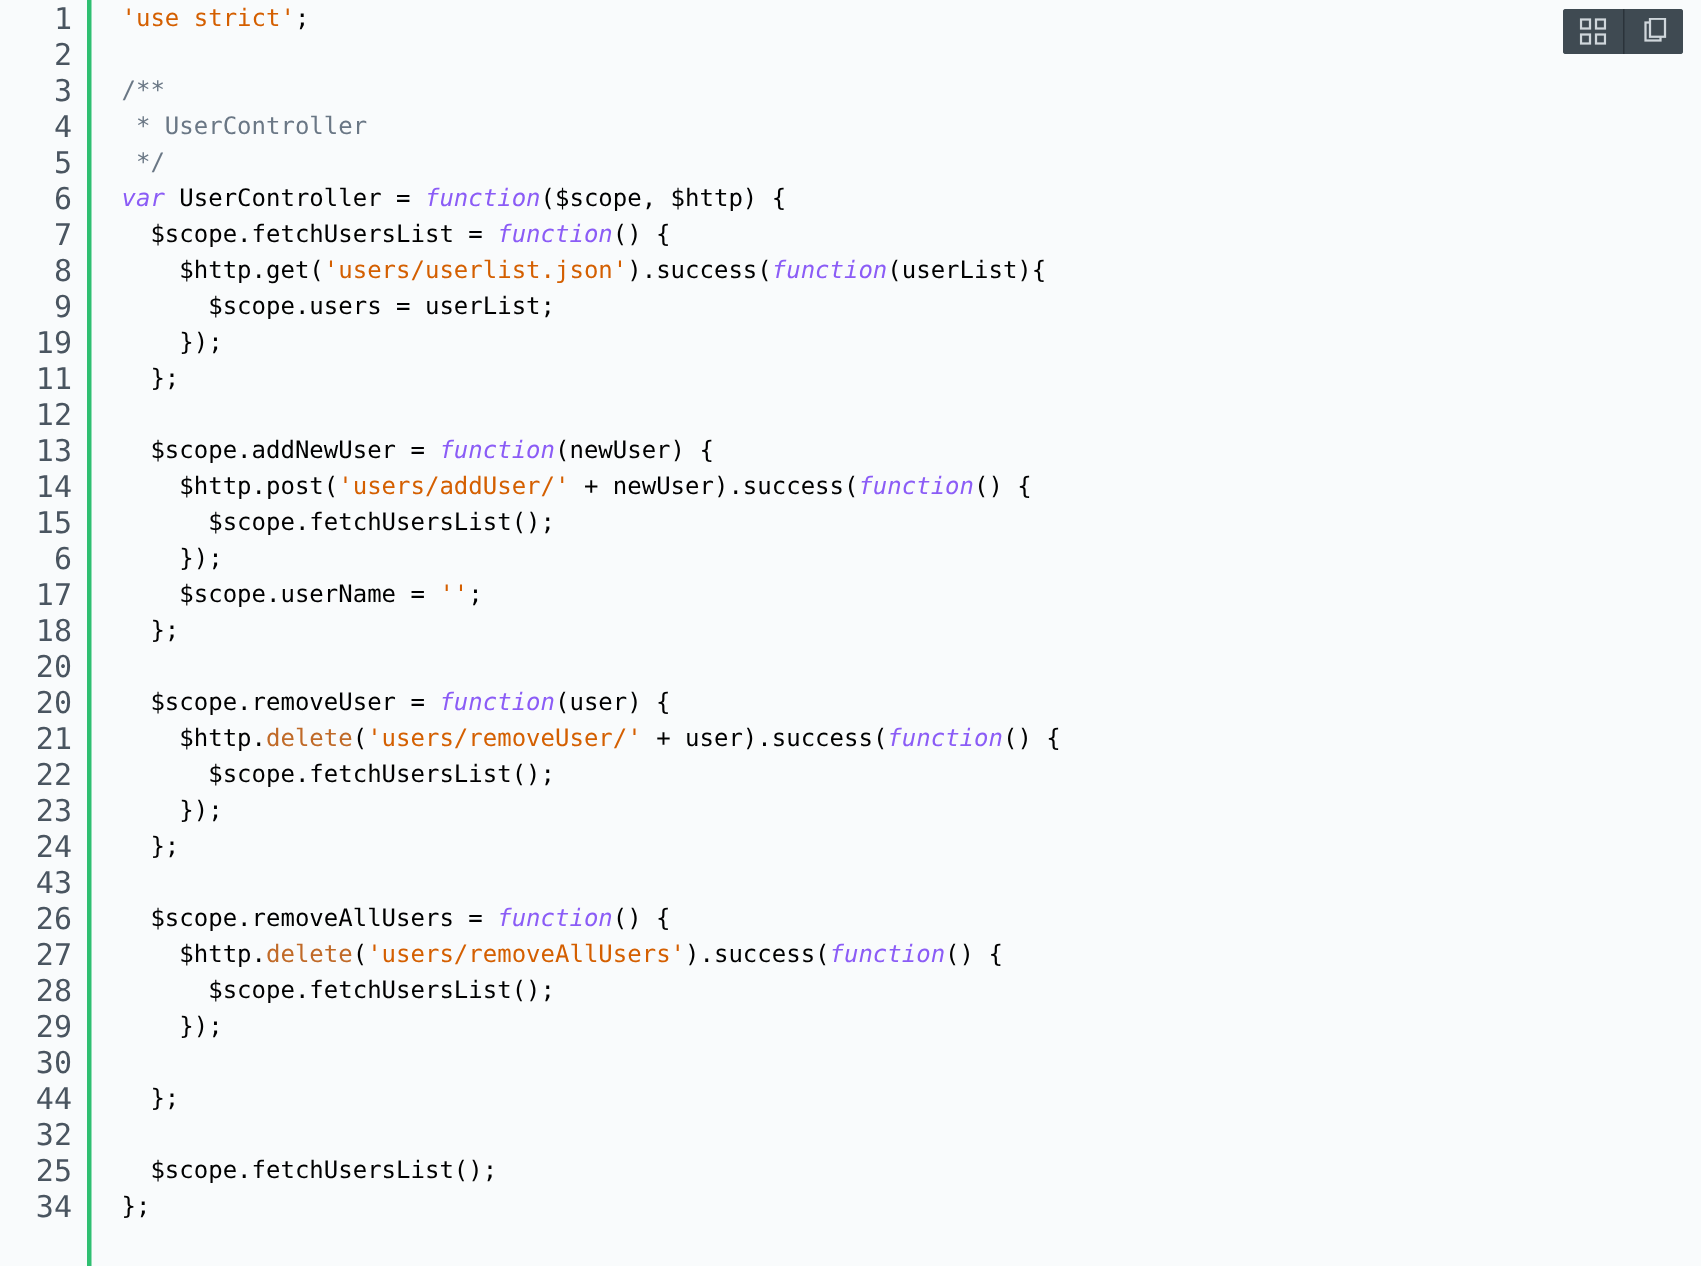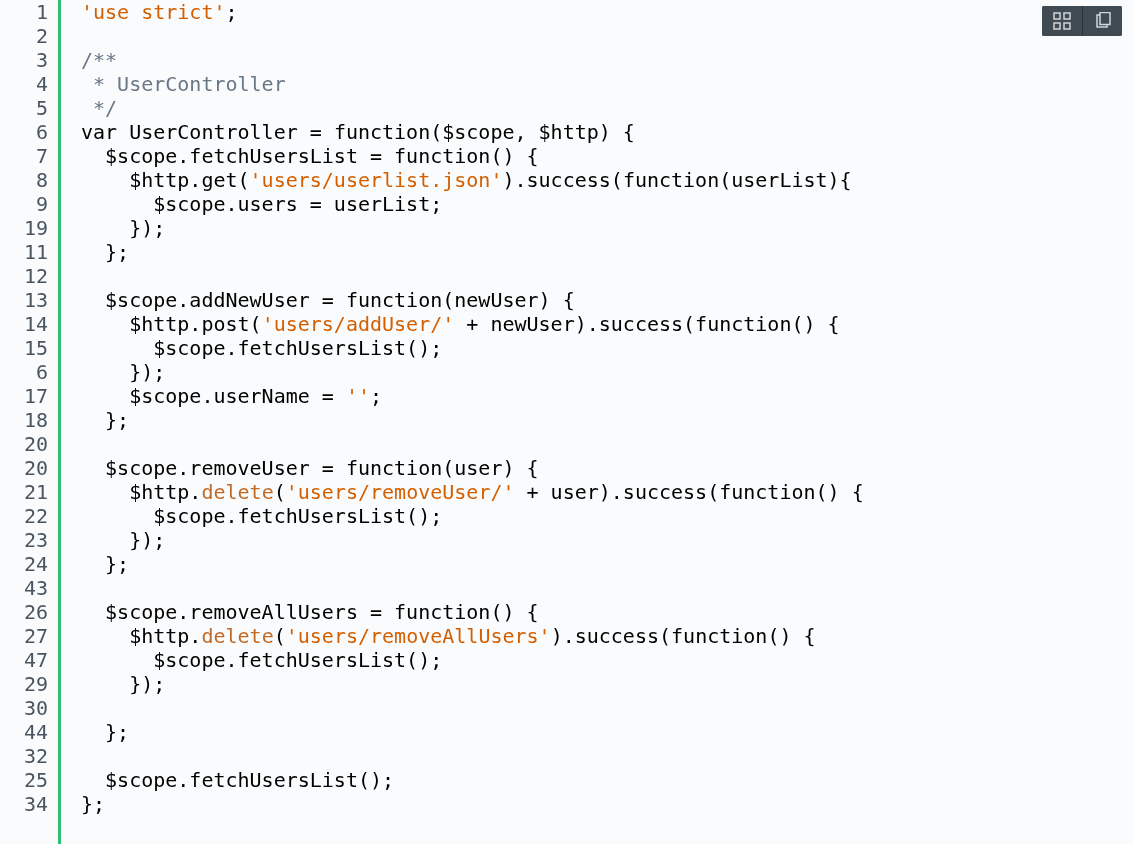--- a/index.html
+++ b/index.html
@@ -26,21 +26,21 @@
     line-height: 24px;
     background: #f9fbfc;
   }
   .gutter .ln { height: 24px; }
   .code {
     position: relative;
     flex: 1;
     border-left: 3px solid #2fbf71;
     padding-left: 20px;
     line-height: 24px;
-    font-size: 20px;
+    font-size: 16px;
     white-space: pre;
     color: #000;
   }
   .code .row { height: 24px; }
   .toolbar {
     position: absolute;
     top: 6px; right: 12px;
     display: flex;
     background: #3f4a52;
     border-radius: 2px;
@@ -48,21 +48,21 @@
   }
   .toolbar .btn {
     width: 40px; height: 30px;
     background: #3f4a52;
     display: flex; align-items: center; justify-content: center;
     cursor: pointer;
   }
   .toolbar .btn + .btn { border-left: 1px solid #2b333a; }
   .toolbar svg { display: block; }
   .t-str   { color: #d45f00; }  
-  .t-key   { color: #000000; }  
+  .t-key   { color: #8b5cf6; font-style: italic; }  
   .t-com   { color: #6a7785; }  
   .t-fn    { color: #c06a28; }  
   
 </style>
 </head>
 <body>
 
 <div class="editor">
 
   <div class="gutter">
@@ -86,21 +86,21 @@
       <div class="ln">18</div>
       <div class="ln">20</div>
       <div class="ln">20</div>
       <div class="ln">21</div>
       <div class="ln">22</div>
       <div class="ln">23</div>
       <div class="ln">24</div>
       <div class="ln">43</div>
       <div class="ln">26</div>
       <div class="ln">27</div>
-      <div class="ln">47</div>
+      <div class="ln">28</div>
       <div class="ln">29</div>
       <div class="ln">30</div>
       <div class="ln">44</div>
       <div class="ln">32</div>
       <div class="ln">25</div>
       <div class="ln">34</div>
     </div>
 
   <div class="code"><div class="row"><span class="t-str">'use strict'</span><span>;</span></div><div class="row"><span></span></div><div class="row"><span class="t-com">/**</span></div><div class="row"><span class="t-com"> * UserController</span></div><div class="row"><span class="t-com"> */</span></div><div class="row"><span class="t-key">var</span><span> UserController = </span><span class="t-key">function</span><span>($scope, $http) {</span></div><div class="row"><span>  $scope.fetchUsersList = </span><span class="t-key">function</span><span>() {</span></div><div class="row"><span>    $http.get(</span><span class="t-str">'users/userlist.json'</span><span>).success(</span><span class="t-key">function</span><span>(userList){</span></div><div class="row"><span>      $scope.users = userList;</span></div><div class="row"><span>    });</span></div><div class="row"><span>  };</span></div><div class="row"><span></span></div><div class="row"><span>  $scope.addNewUser = </span><span class="t-key">function</span><span>(newUser) {</span></div><div class="row"><span>    $http.post(</span><span class="t-str">'users/addUser/'</span><span> + newUser).success(</span><span class="t-key">function</span><span>() {</span></div><div class="row"><span>      $scope.fetchUsersList();</span></div><div class="row"><span>    });</span></div><div class="row"><span>    $scope.userName = </span><span class="t-str">''</span><span>;</span></div><div class="row"><span>  };</span></div><div class="row"><span></span></div><div class="row"><span>  $scope.removeUser = </span><span class="t-key">function</span><span>(user) {</span></div><div class="row"><span>    $http.</span><span class="t-fn">delete</span><span>(</span><span class="t-str">'users/removeUser/'</span><span> + user).success(</span><span class="t-key">function</span><span>() {</span></div><div class="row"><span>      $scope.fetchUsersList();</span></div><div class="row"><span>    });</span></div><div class="row"><span>  };</span></div><div class="row"><span></span></div><div class="row"><span>  $scope.removeAllUsers = </span><span class="t-key">function</span><span>() {</span></div><div class="row"><span>    $http.</span><span class="t-fn">delete</span><span>(</span><span class="t-str">'users/removeAllUsers'</span><span>).success(</span><span class="t-key">function</span><span>() {</span></div><div class="row"><span>      $scope.fetchUsersList();</span></div><div class="row"><span>    });</span></div><div class="row"><span></span></div><div class="row"><span>  };</span></div><div class="row"><span></span></div><div class="row"><span>  $scope.fetchUsersList();</span></div><div class="row"><span>};</span></div></div>
 

